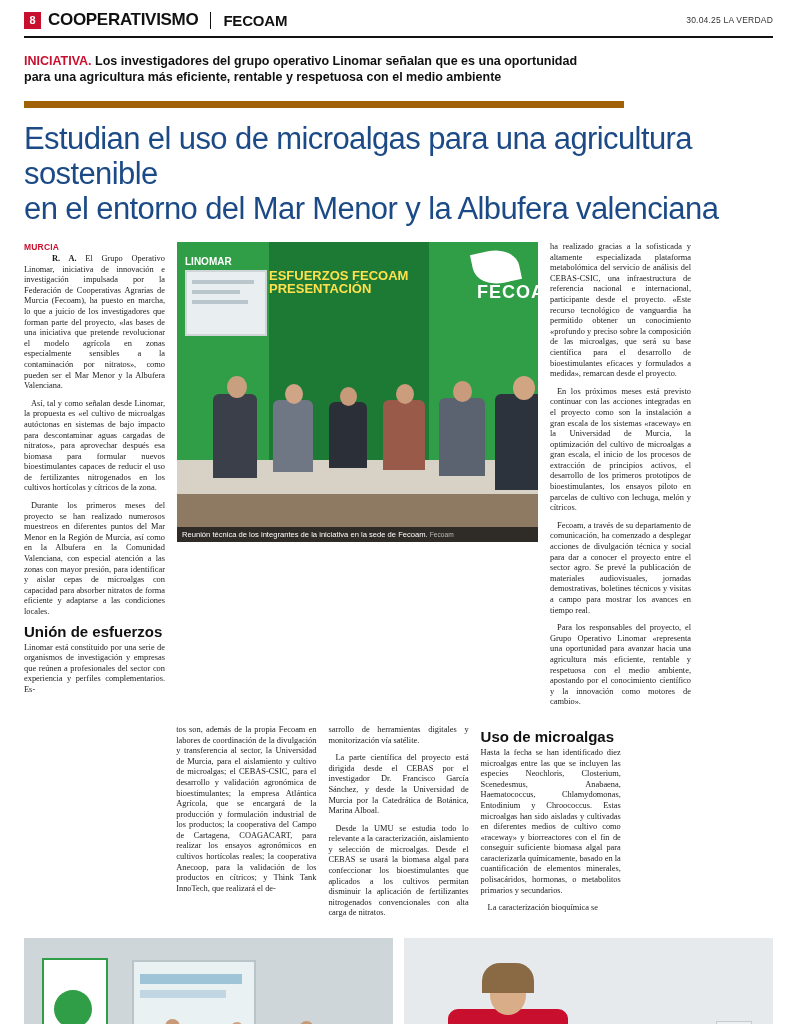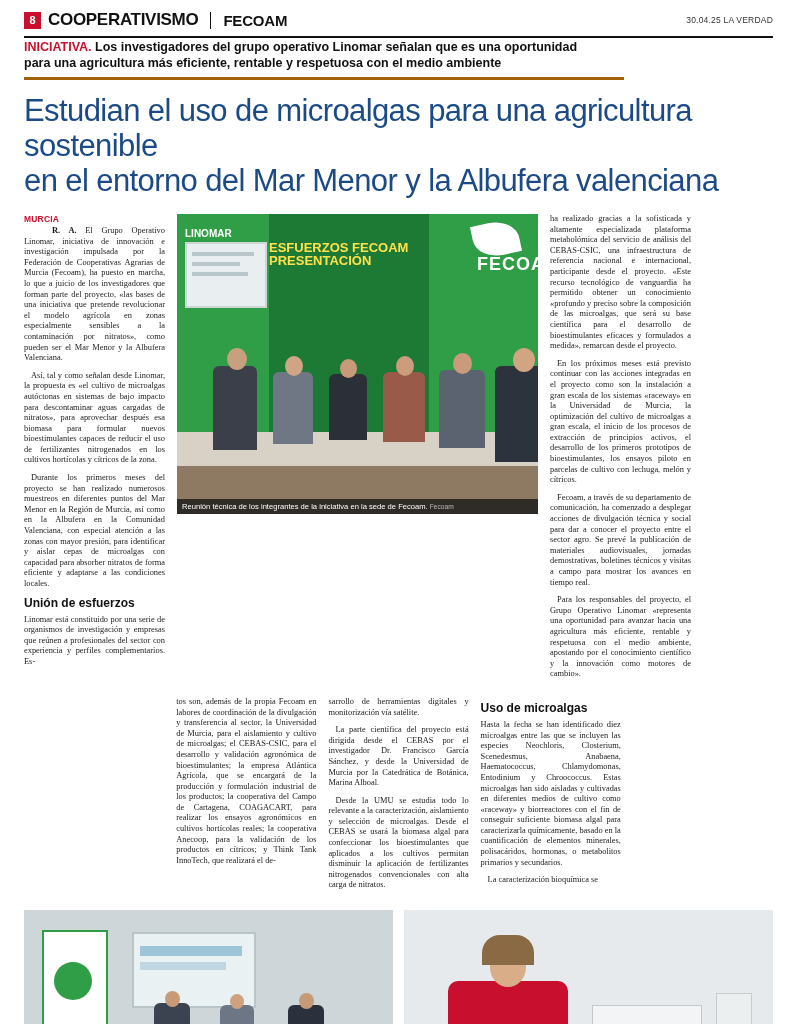--- a/index.html
+++ b/index.html
@@ -25,21 +25,21 @@
   .subsection{
     font-family:"Liberation Sans",sans-serif;font-size:15px;font-weight:bold;color:#111;
     letter-spacing:-.2px;
   }
   .date-right{
     margin-left:auto;font-family:"Liberation Sans",sans-serif;font-size:8.5px;color:#333;
     letter-spacing:.2px;
   }
 
   
-  .kicker-wrap{margin-top:1px;padding-bottom:6px;border-bottom:3px solid #a16207;width:600px;}
+  .kicker-wrap{margin-top:15px;padding-bottom:16px;border-bottom:7px solid #a16207;width:600px;}
   .kicker{
     font-family:"Liberation Sans",sans-serif;font-size:12.5px;line-height:16px;color:#c8102e;
     font-weight:bold;
   }
   .kicker .plain{color:#111;font-weight:bold;}
 
   
   h1.headline{
     font-family:"Liberation Sans",sans-serif;font-weight:normal;color:#1b4a86;
     font-size:31px;line-height:35px;margin:13px 0 0 0;letter-spacing:-.6px;
@@ -53,21 +53,21 @@
     text-align:justify;
   }
   .coltext p{margin:0 0 7px 0;text-indent:0;}
   .coltext p.ind{text-indent:7px;}
   .place{
     font-family:"Liberation Sans",sans-serif;font-size:8.5px;font-weight:bold;color:#c8102e;
     margin-bottom:2px;letter-spacing:.2px;
   }
   .byline{font-weight:bold;padding-left:28px;}
   .subhead{
-    font-family:"Liberation Sans",sans-serif;font-size:12px;font-weight:bold;color:#111;
+    font-family:"Liberation Sans",sans-serif;font-size:15px;font-weight:bold;color:#111;
     margin:5px 0 5px 0;line-height:13px;
   }
 
   
   .photo-main{
     width:361px;height:300px;position:relative;overflow:hidden;background:#7a6a58;
   }
   .photo-main .caption{
     position:absolute;left:0;right:0;bottom:0;background:rgba(20,20,20,.78);color:#fff;
     font-family:"Liberation Sans",sans-serif;font-size:7.6px;padding:3px 5px;line-height:9px;

